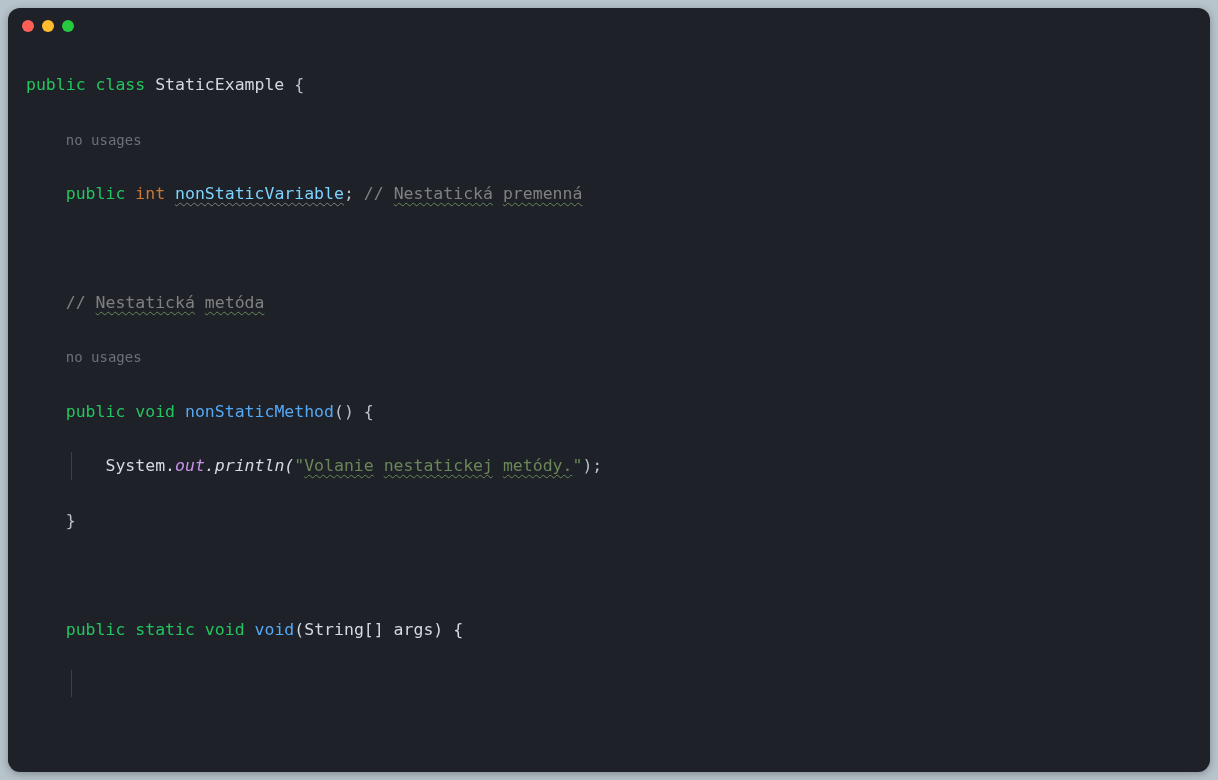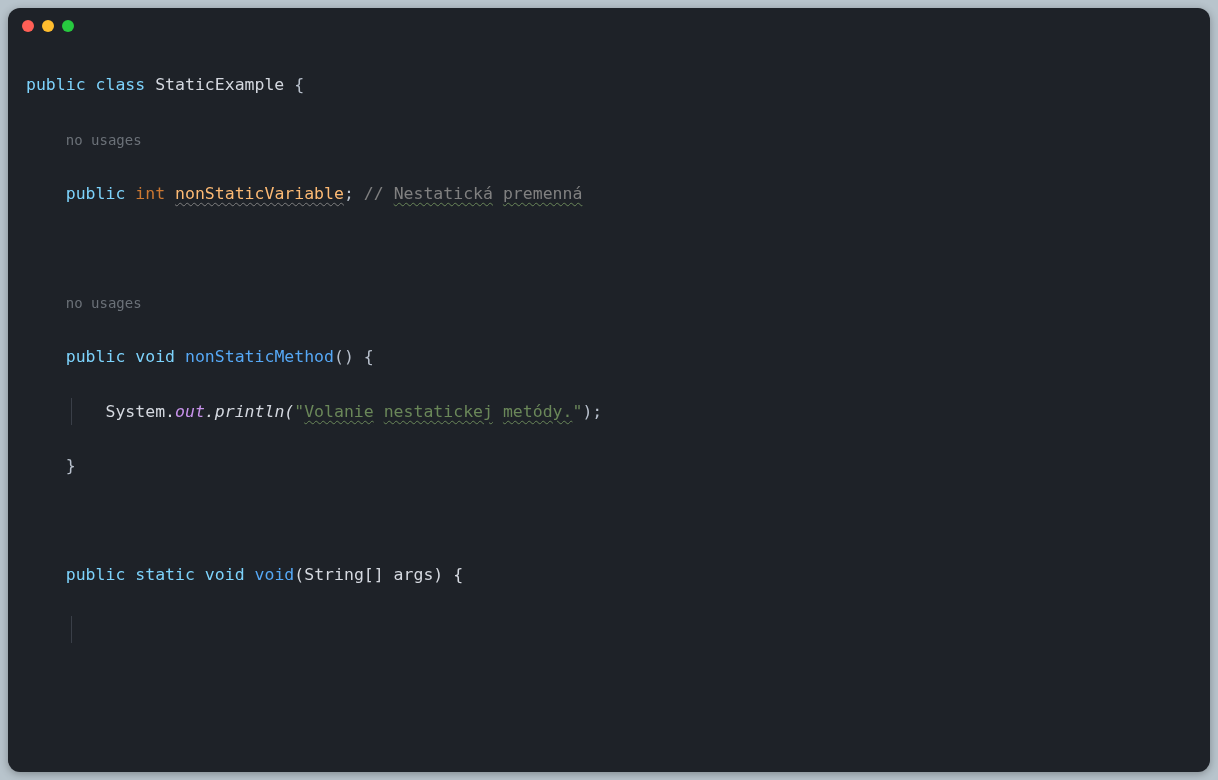--- a/index.html
+++ b/index.html
@@ -48,25 +48,25 @@
     min-height: 1.65em;
     position: relative;
   }
   .guide {
     position: absolute;
     left: 0;
     top: 0;
     bottom: 0;
     border-left: 1px solid #3a3f48;
   }
-  .kw { color: #7dd3fc; }
+  .kw { color: #22c55e; }
   .type { color: #cc7832; }
   .cls { color: #d5d9e0; }
   .ident { color: #d5d9e0; }
-  .var { color: #fdba74; }
+  .var { color: #7dd3fc; }
   .method-decl { color: #56a8f5; }
   .func { color: #d5d9e0; font-style: italic; }
   .field-static { color: #c792ea; font-style: italic; }
   .str { color: #6a8759; }
   .comment { color: #808080; }
   .hint { color: #6b7178; font-size: 14px; }
   .punct { color: #b8c0cc; }
 
   
   .wavy-green {
@@ -92,20 +92,21 @@
     <div class="traffic-light tl-red"></div>
     <div class="traffic-light tl-yellow"></div>
     <div class="traffic-light tl-green"></div>
   </div>
 
   <div class="editor">
 <div class="line"><span class="kw">public class</span> <span class="cls">StaticExample</span> <span class="punct">{</span></div>
 <div class="line">    <span class="hint">no usages</span></div>
 <div class="line">    <span class="kw">public</span> <span class="type">int</span> <span class="var wavy-gray">nonStaticVariable</span><span class="punct">;</span> <span class="comment"><span>// </span><span class="wavy-green">Nestatická</span> <span class="wavy-green">premenná</span></span></div>
 <div class="line"> </div>
+<div class="line">    <span class="comment"><span>// </span><span class="wavy-green">Nestatická</span> <span class="wavy-green">metóda</span></span></div>
 <div class="line">    <span class="hint">no usages</span></div>
 <div class="line">    <span class="kw">public</span> <span class="kw">void</span> <span class="method-decl">nonStaticMethod</span><span class="punct">() {</span></div>
 <div class="line"><span class="guide" style="left:4.5ch"></span>        <span class="ident">System.</span><span class="field-static">out</span><span class="func">.println(</span><span class="str"><span>"</span><span class="wavy-green">Volanie</span> <span class="wavy-green">nestatickej</span> <span class="wavy-green">metódy.</span><span>"</span></span><span class="punct">);</span></div>
 <div class="line">    <span class="punct">}</span></div>
 <div class="line"> </div>
 <div class="line">    <span class="kw">public</span> <span class="kw">static</span> <span class="kw">void</span> <span class="method-decl">void</span><span class="ident">(String[] args) {</span></div>
 <div class="line"><span class="guide" style="left:4.5ch"></span>        </div>
 
 
 

